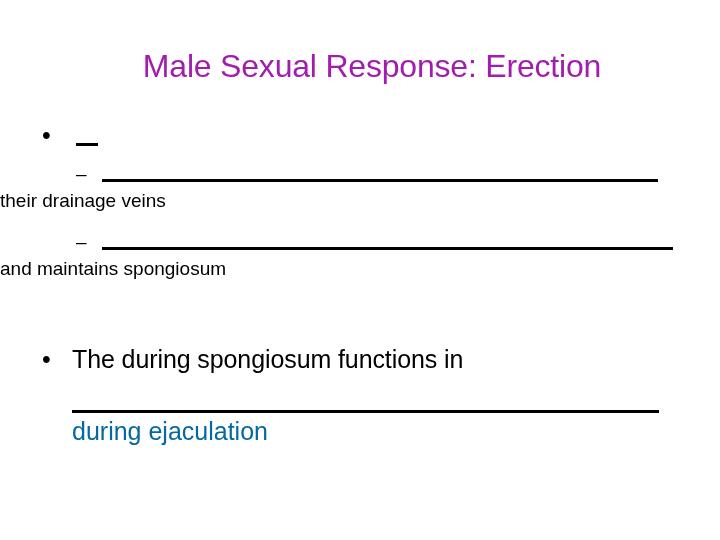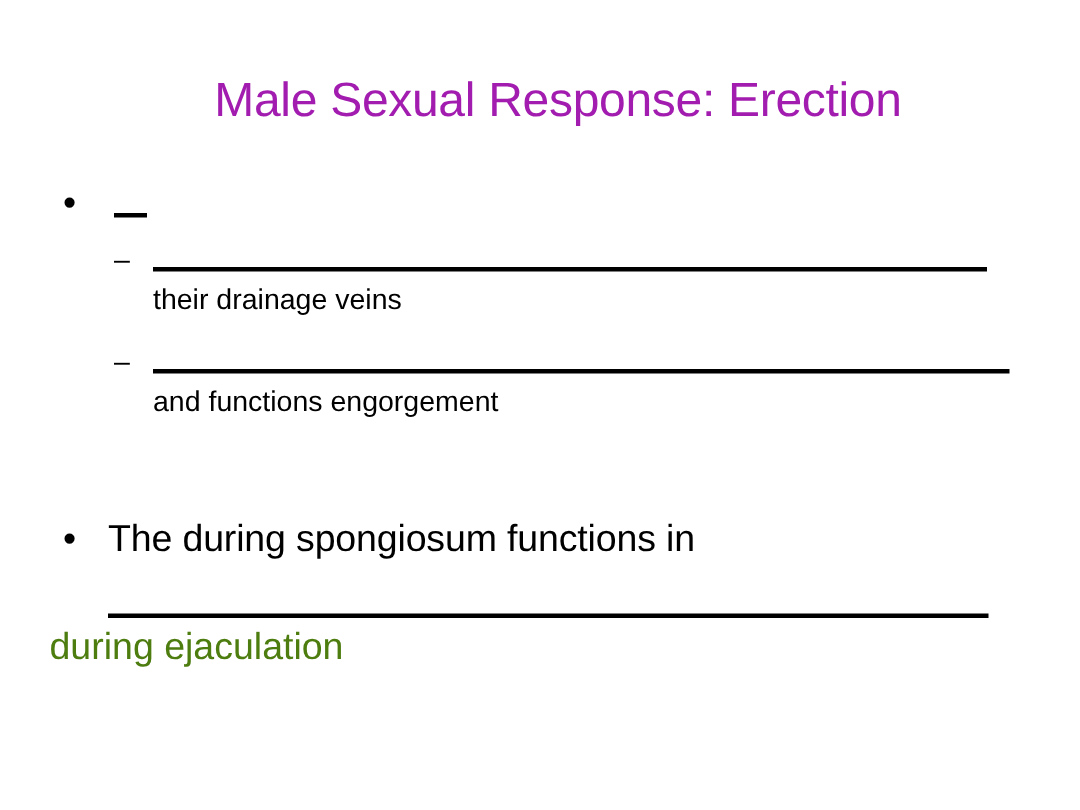--- a/index.html
+++ b/index.html
@@ -108,34 +108,33 @@
     border-bottom: 3px solid #000000;
     vertical-align: middle;
     position: relative;
     top: 7px;
     margin-left: 4px;
   }
 
   .row-l2-text {
     font-size: 19px;
     line-height: 27px;
-    padding-left: 102px;
     white-space: nowrap;
     color: #000000;
   }
 
   .row-main-blank {
     padding-left: 72px;
   }
   .row-main-text {
     font-size: 25px;
     line-height: 34px;
-    padding-left: 33px;
+    padding-left: 72px;
     white-space: nowrap;
-    color: #4d7c0f;
+    color: #0369a1;
   }
 
   .sp-8  { height: 8px; }
   .sp-14 { height: 14px; }
   .sp-60 { height: 60px; }
   .sp-20 { height: 20px; }
 </style>
 </head>
 <body>
 
@@ -157,21 +156,21 @@
       <span class="blank-rule sub-a"></span>
     </div>
     <div class="row-l2-text">their drainage veins</div>
 
     <div class="sp-14"></div>
 
     <div class="bullet-l2">
       <span class="dash">–</span>
       <span class="blank-rule sub-b"></span>
     </div>
-    <div class="row-l2-text">and functions engorgement</div>
+    <div class="row-l2-text">and maintains spongiosum</div>
 
     <div class="sp-60"></div>
 
     <div class="bullet-l1">
       <span class="dot">•</span>
       <span>The during spongiosum functions in</span>
     </div>
 
     <div class="sp-20"></div>
 

